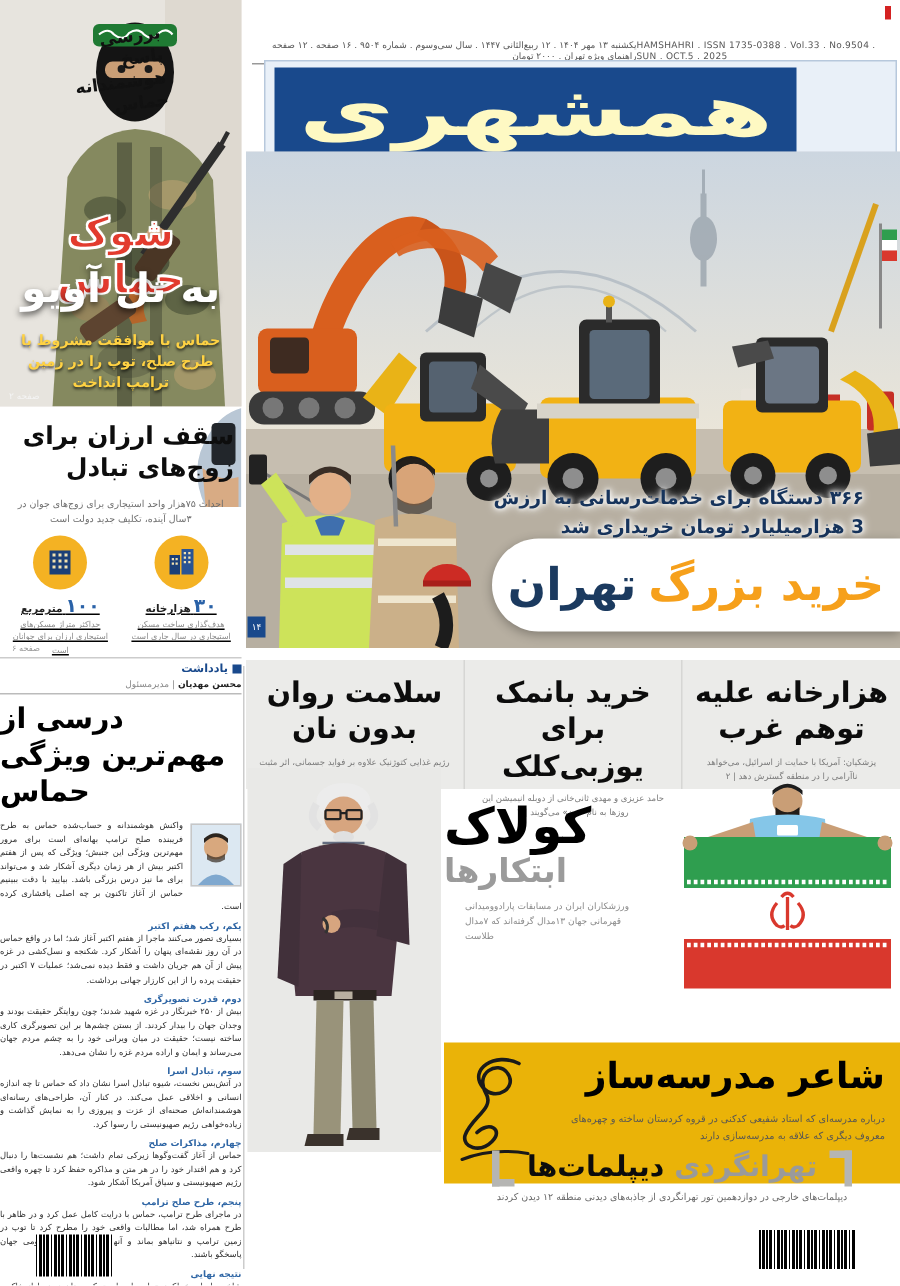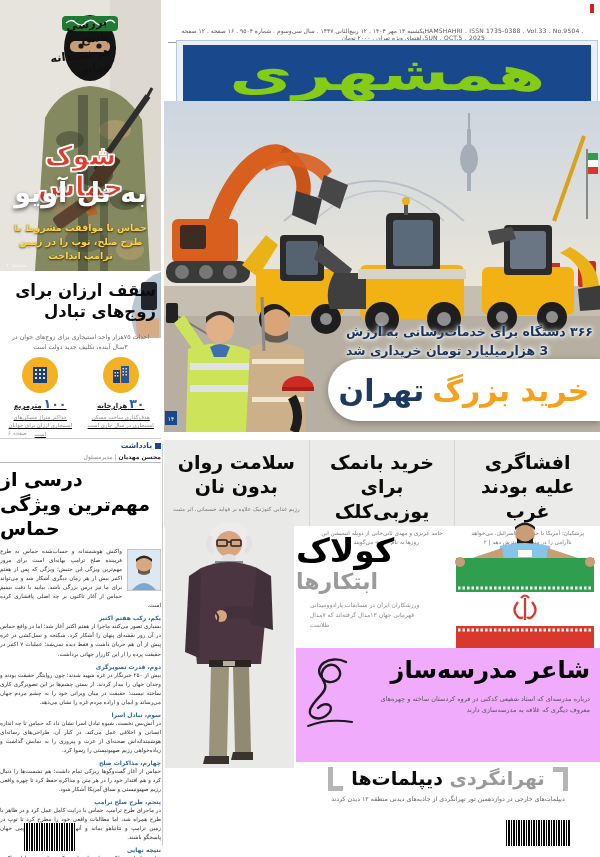--- a/index.html
+++ b/index.html
@@ -11,27 +11,27 @@
   .regmark { position:absolute; width:4px; height:9px; background:#d42222; top:4px; }
 
   
   .info-bar { position:absolute; left:168px; right:2px; top:30px; height:13px; border-bottom:1px solid #999;
               display:flex; justify-content:space-between; align-items:flex-end; font-size:6px; color:#555; padding-bottom:1px; }
   .info-en { direction:ltr; letter-spacing:.2px; }
   .info-fa { direction:rtl; }
 
   
   .masthead-panel { left:176px; top:40px; width:422px; height:66px; background:#e9f0f8; border:1px solid #b7c8dc; }
-  .masthead-logo  { left:183px; top:45px; width:408px; height:57px; background:#19498c; color:#84cc16;
+  .masthead-logo  { left:183px; top:45px; width:348px; height:57px; background:#19498c; color:#fef9c3;
                     display:flex; align-items:center; justify-content:center; overflow:hidden; }
   .masthead-logo span { font-size:46px; font-weight:bold; transform:scaleX(1.5); letter-spacing:1px; line-height:1; }
 
   
   .main-photo { left:164px; top:101px; width:436px; height:331px; overflow:hidden; background:#cfd6dd; }
-  .photo-deck { position:absolute; right:7px; top:222px; text-align:left; font-size:12.5px; font-weight:bold;
+  .photo-deck { position:absolute; right:24px; top:222px; text-align:right; font-size:12.5px; font-weight:bold;
                 color:#17345c; line-height:1.5; text-shadow:0 0 3px #fff,0 0 5px #fff,0 0 7px #fff; }
   .photo-banner { position:absolute; right:0; top:258px; width:272px; height:62px; background:#fff;
                   border-radius:34px 0 0 34px; box-shadow:0 2px 7px rgba(0,0,0,.3);
                   display:flex; align-items:center; justify-content:center; gap:8px; }
   .photo-banner .t-orange { color:#f6a01b; font-size:30px; font-weight:bold; }
   .photo-banner .t-navy   { color:#1b3a5f; font-size:30px; font-weight:bold; }
   .photo-pagetag { position:absolute; left:1px; bottom:7px; width:12px; height:14px; background:#19498c; color:#fff;
                    font-size:6px; display:flex; align-items:center; justify-content:center; }
 
   
@@ -92,21 +92,21 @@
 
   
   .para { left:296px; top:530px; width:304px; height:136px; }
   .para-titles { position:absolute; right:152px; left:0; top:4px; text-align:left; }
   .para-title1 { font-size:33px; font-weight:bold; color:#000; line-height:1.05; }
   .para-title2 { font-size:22px; font-weight:bold; color:#9b9b9b; line-height:1.15; }
   .para-deck { font-size:6px; color:#8a8a8a; line-height:1.65; margin-top:6px; padding:0 14px; }
   .para-photo { position:absolute; right:-2px; top:-8px; width:154px; height:146px; overflow:visible; }
 
   
-  .poet { left:296px; top:648px; width:304px; height:114px; background:#f0abfc; }
+  .poet { left:296px; top:695px; width:304px; height:94px; background:#eab308; }
   .poet-sign { position:absolute; left:4px; top:4px; width:60px; height:84px; }
   .poet-title { position:absolute; right:10px; top:8px; font-size:24px; font-weight:bold; color:#000; }
   .poet-deck { position:absolute; right:10px; left:70px; top:46px; font-size:6.5px; color:#555;
                line-height:1.7; text-align:right; }
 
   
   .tour { left:296px; top:767px; width:304px; height:54px; text-align:center; }
   .tour-row { display:flex; align-items:flex-start; justify-content:center; gap:8px; }
   .bracket { width:15px; height:24px; }
   .bracket.rt { border-top:5px solid #b5b5b3; border-right:5px solid #b5b5b3; align-self:flex-start; }
@@ -414,21 +414,21 @@
     <div class="note-body">حماس از آغاز گفت‌وگوها زیرکی تمام داشت؛ هم نشست‌ها را دنبال کرد و هم اقتدار خود را در هر متن و مذاکره حفظ کرد تا چهره واقعی رژیم صهیونیستی و سیاق آمریکا آشکار شود.</div>
     <div class="note-sub">پنجم، طرح صلح ترامپ</div>
     <div class="note-body">در ماجرای طرح ترامپ، حماس با درایت کامل عمل کرد و در ظاهر با طرح همراه شد، اما مطالبات واقعی خود را مطرح کرد تا توپ در زمین ترامپ و نتانیاهو بماند و آنها در برابر افکار عمومی جهان پاسخگو باشند.</div>
     <div class="note-sub">نتیجه نهایی</div>
     <div class="note-body">شاخص اصلی عملکرد حماس این است که میدان نبرد را از خاک و سلاح به افکار عمومی جهان کشاند. درس بزرگ امروز برای ما همین است: روایت حقیقت خود بخشی از میدان است و حماس مثل همیشه با ابتکار و هوشیاری از آن دفاع می‌کند.</div>
     <div class="note-barcode barcode"></div>
   </div>
 
   <div class="abs strip">
     <div class="strip-item">
-      <div class="strip-title">افشاگری علیه بودند غرب</div>
+      <div class="strip-title">هزارخانه علیه توهم غرب</div>
       <div class="strip-deck">پزشکیان: آمریکا با حمایت از اسرائیل، می‌خواهد ناآرامی را در منطقه گسترش دهد | ۲</div>
     </div>
     <div class="strip-item">
       <div class="strip-title">خرید بانمک برای یوزبی‌کلک</div>
       <div class="strip-deck">حامد عزیزی و مهدی ثانی‌خانی از دوبله انیمیشن این روزها به نام «یوز» می‌گویند | ۷</div>
     </div>
     <div class="strip-item">
       <div class="strip-title">سلامت روان بدون نان</div>
       <div class="strip-deck">رژیم غذایی کتوژنیک علاوه بر فواید جسمانی، اثر مثبت عمیقی بر سلامت روان دارد | ۷</div>
     </div>

